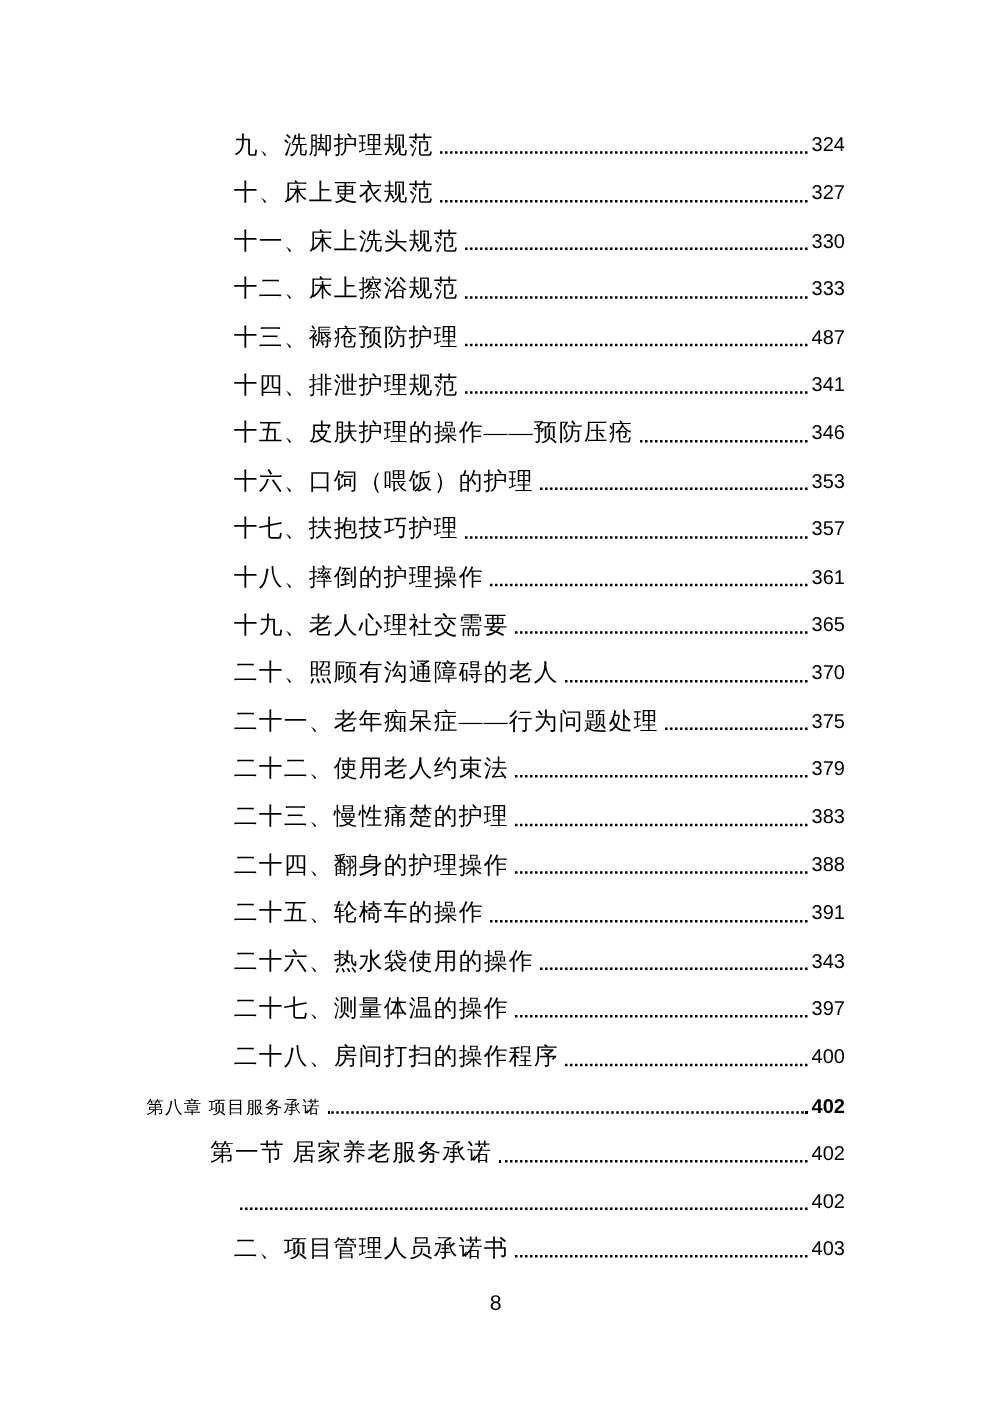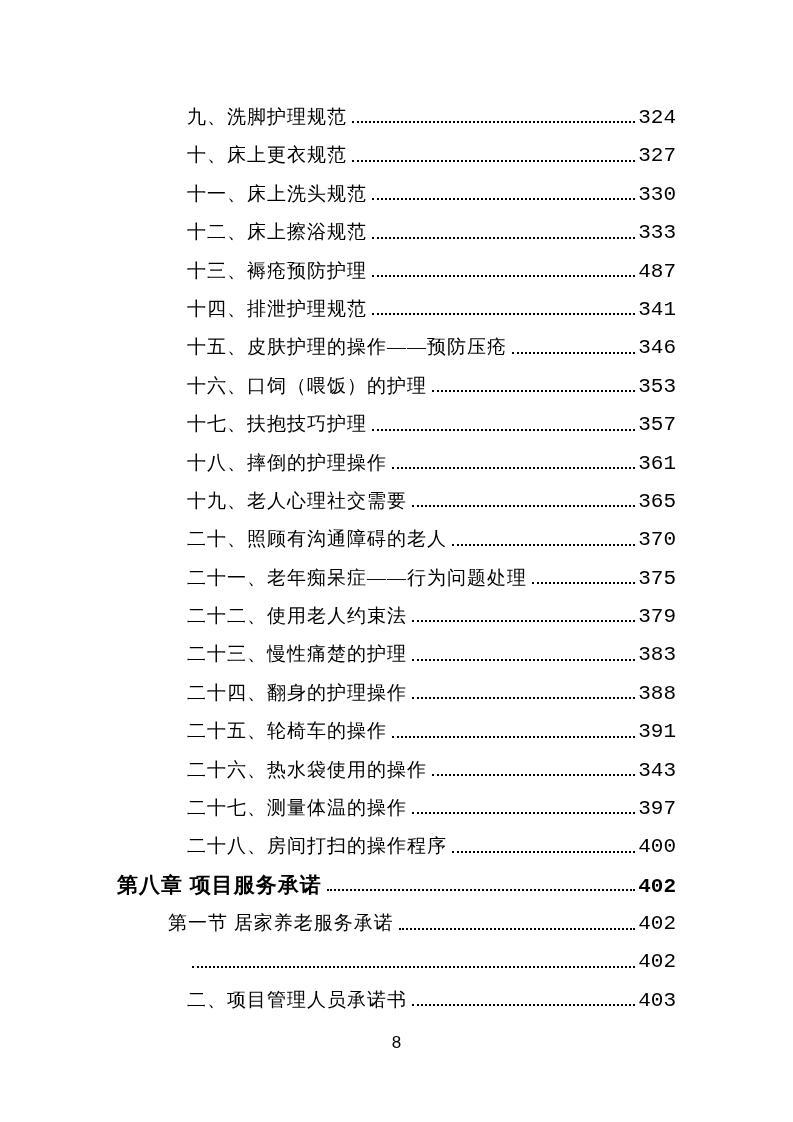--- a/index.html
+++ b/index.html
@@ -40,33 +40,33 @@
     letter-spacing: 1px;
   }
   .toc-leader {
     flex: 1;
     border-bottom: 2px dotted #000000;
     margin: 0 3px 13px 5px;
     align-self: flex-end;
     min-width: 20px;
   }
   .toc-page {
-    font-family: Liberation Mono, monospace;
-    font-size: 21px;
+    font-family: Liberation Sans, sans-serif;
+    font-size: 16px;
     line-height: 38.4px;
   }
   
   .level-chapter { margin-left: 0; }
   .level-section { margin-left: 51px; }
-  .level-item    { margin-left: 70px; }
+  .level-item    { margin-left: 70px; align-items: flex-end; }
   
   .level-chapter .toc-label {
     font-family: "Liberation Sans", "DejaVu Sans", sans-serif;
-    font-weight: 700;
-    font-size: 21px;
+    font-weight: 400;
+    font-size: 14px;
   }
   .level-chapter .toc-page {
     font-weight: 700;
   }
   .level-chapter .toc-leader {
     border-bottom-width: 2.5px;
   }
   .page-footer {
     position: absolute;
     top: 1030px;

